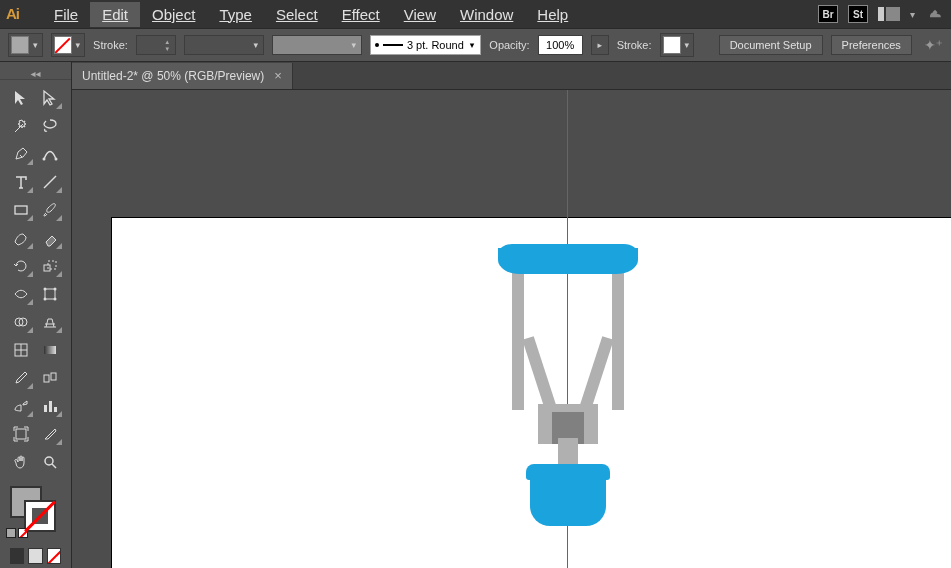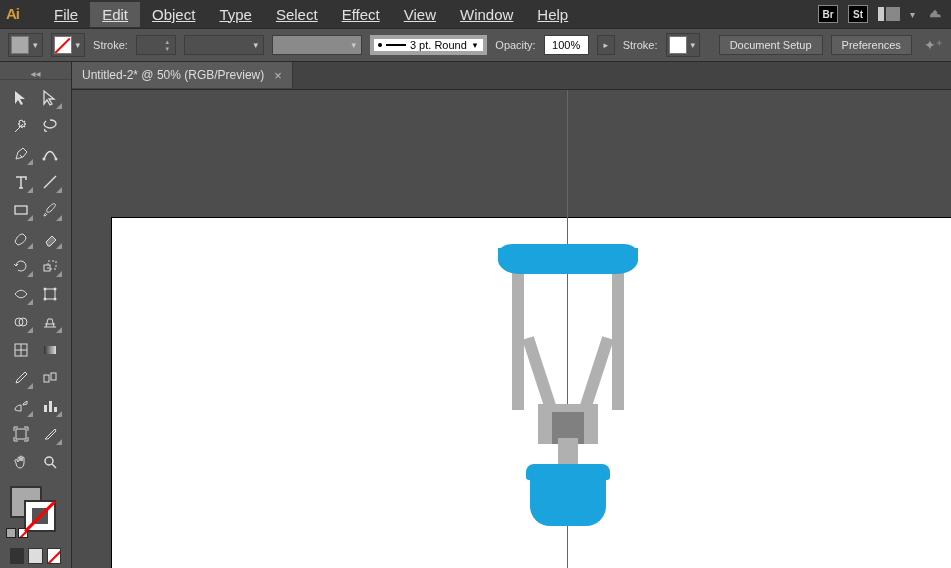--- a/index.html
+++ b/index.html
@@ -90,21 +90,21 @@
   .stepper { display:flex; flex-direction:column; font-size:7px; line-height:7px; color:#aaa; margin-right:4px;}
   .profile-drop {
     width:80px; height:20px; background:#4f4f4f; border:1px solid #3d3d3d;
     display:flex; align-items:center; justify-content:flex-end; padding-right:3px;
   }
   .brush-defn {
     width:90px; height:20px; background:#8a8a8a; border:1px solid #3d3d3d;
     display:flex; align-items:center; justify-content:flex-end; padding-right:3px;
   }
   .brush-stroke {
-    height:20px; background:#fff; border:4px solid #a3a3a3;
+    height:20px; background:#fff; border:1px solid #a3a3a3;
     display:flex; align-items:center; gap:4px; padding:0 4px; color:#000;
   }
   .brush-dot { width:4px;height:4px;background:#000;border-radius:50%;}
   .brush-line { width:20px; height:2px; background:#000;}
   .opacity-field {
     width:45px; height:20px; background:#fff; color:#000; border:1px solid #3d3d3d;
     text-align:center; line-height:18px;
   }
   .arrow-btn { width:18px;height:20px;background:#4f4f4f;border:1px solid #3d3d3d;display:flex;align-items:center;justify-content:center;}
   .style-swatch { width:18px;height:18px;background:#fff;border:1px solid #777;}
@@ -114,21 +114,21 @@
   }
   .star-icon { color:#999; font-size:14px; margin-left:4px;}
 
   
   .doc-area {
     position: absolute;
     left: 72px; top: 62px; right: 0; bottom: 0;
     background: #4d4d4d;
   }
   .tabbar {
-    height: 28px; display:flex; align-items:flex-start;
+    height: 28px; display:flex; align-items:center;
     background: #434343; border-bottom:1px solid #2a2a2a;
   }
   .doc-tab {
     background: #5b5b5b; height: 26px;
     display:flex; align-items:center; gap:10px;
     padding: 0 10px; font-size:12px; color:#ddd;
     border-right:1px solid #333;
   }
   .tab-close { cursor:pointer; color:#bbb; font-size:13px;}
 

